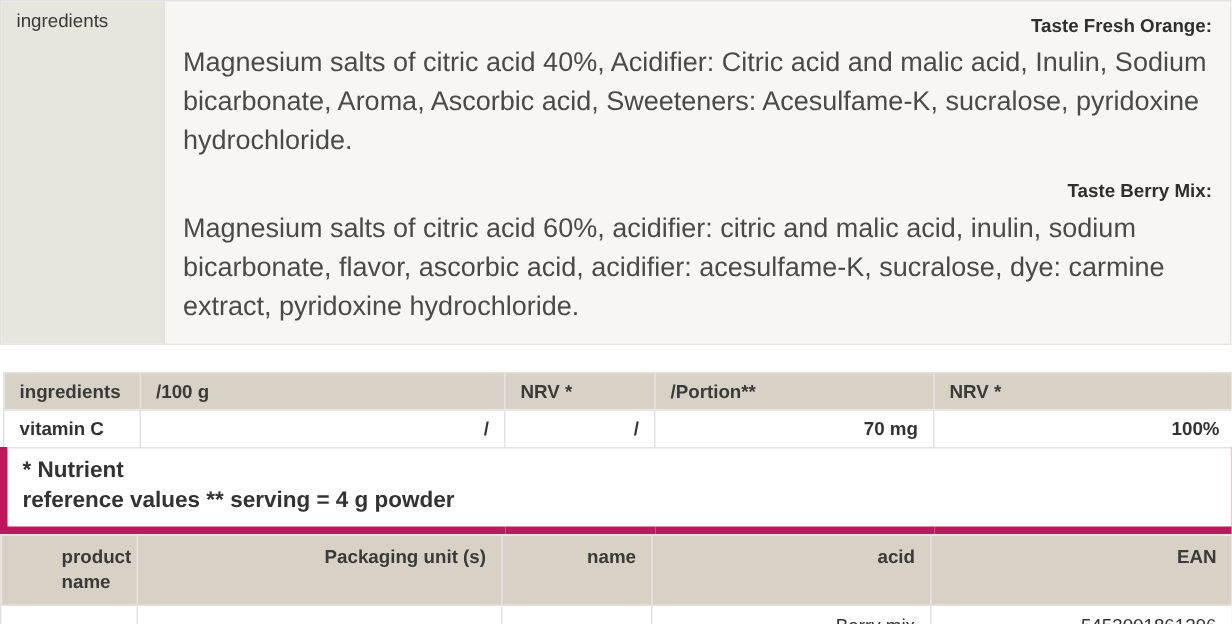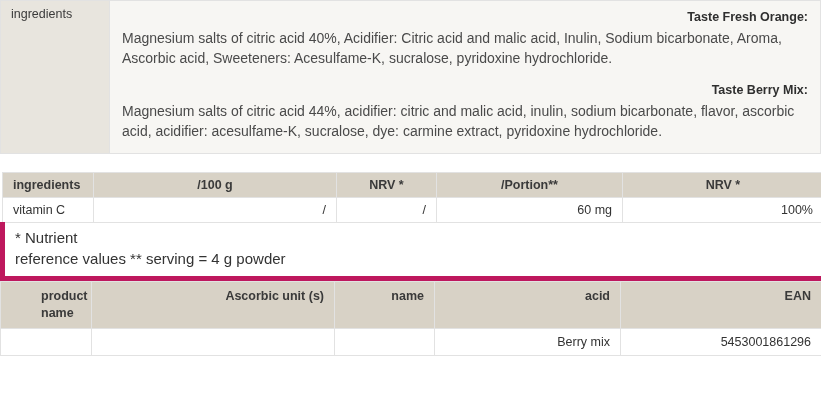--- a/index.html
+++ b/index.html
@@ -52,44 +52,44 @@
   .ing-head {
     font-weight: bold;
     color: #2f2f2f;
     margin: 0 0 2px 0;
     font-size: 12.5px;
     text-align: right;
   }
   .ing-text {
     margin: 0;
     color: #4a4a4a;
-    font-size: 14px;
+    font-size: 18px;
   }
   .ing-gap {
     height: 12px;
   }
 
   .spacer-row td {
     height: 16px;
     background: #ffffff;
     border: none;
   }
 
   
   .nutr-table th, .nutr-table td {
     border: 1px solid #e2e2e2;
     padding: 5px 10px;
-    font-weight: normal;
+    font-weight: bold;
     font-size: 12.5px;
   }
   .nutr-table th {
     background: #d8d2c6;
     color: #3a3a3a;
     font-weight: bold;
-    text-align: center;
+    text-align: left;
   }
   .nutr-table th.left {
     text-align: left;
   }
   .nutr-table td {
     text-align: right;
     background: #ffffff;
   }
   .nutr-table td.left {
     text-align: left;
@@ -145,21 +145,21 @@
 
   <table class="ing-table">
     <tbody>
         <tr>
       <td class="ing-label">ingredients</td>
       <td class="ing-body">
         <p class="ing-head">Taste Fresh Orange:</p>
         <p class="ing-text">Magnesium salts of citric acid 40%, Acidifier: Citric acid and malic acid, Inulin, Sodium bicarbonate, Aroma, Ascorbic acid, Sweeteners: Acesulfame-K, sucralose, pyridoxine hydrochloride.</p>
         <div class="ing-gap"></div>
         <p class="ing-head">Taste Berry Mix:</p>
-        <p class="ing-text">Magnesium salts of citric acid 44%, acidifier: citric and malic acid, inulin, sodium bicarbonate, flavor, ascorbic acid, acidifier: acesulfame-K, sucralose, dye: carmine extract, pyridoxine hydrochloride.</p>
+        <p class="ing-text">Magnesium salts of citric acid 60%, acidifier: citric and malic acid, inulin, sodium bicarbonate, flavor, ascorbic acid, acidifier: acesulfame-K, sucralose, dye: carmine extract, pyridoxine hydrochloride.</p>
       </td>
     </tr>
   </tbody>
     </table>
 
   <table>
     <tbody>
         <tr class="spacer-row">
           <td></td>
         </tr>
@@ -181,21 +181,21 @@
         <th>NRV *</th>
         <th>/Portion**</th>
         <th>NRV *</th>
       </tr>
     </thead>
     <tbody>
       <tr>
         <td class="left">vitamin C</td>
         <td>/</td>
         <td>/</td>
-        <td>60 mg</td>
+        <td>70 mg</td>
         <td>100%</td>
       </tr>
       <tr class="footnote">
         <td colspan="5">
           <span>* Nutrient</span><br>
           <span>reference values ** serving = 4 g powder</span>
         </td>
       </tr>
     </tbody>
   </table>
@@ -204,21 +204,21 @@
     <colgroup>
       <col style="width:91px">
       <col style="width:243px">
       <col style="width:100px">
       <col style="width:186px">
       <col style="width:201px">
     </colgroup>
     <thead>
       <tr>
         <th class="left">product name</th>
-        <th>Ascorbic unit (s)</th>
+        <th>Packaging unit (s)</th>
         <th>name</th>
         <th>acid</th>
         <th>EAN</th>
       </tr>
     </thead>
     <tbody>
       <tr>
         <td class="left"></td>
         <td></td>
         <td></td>

